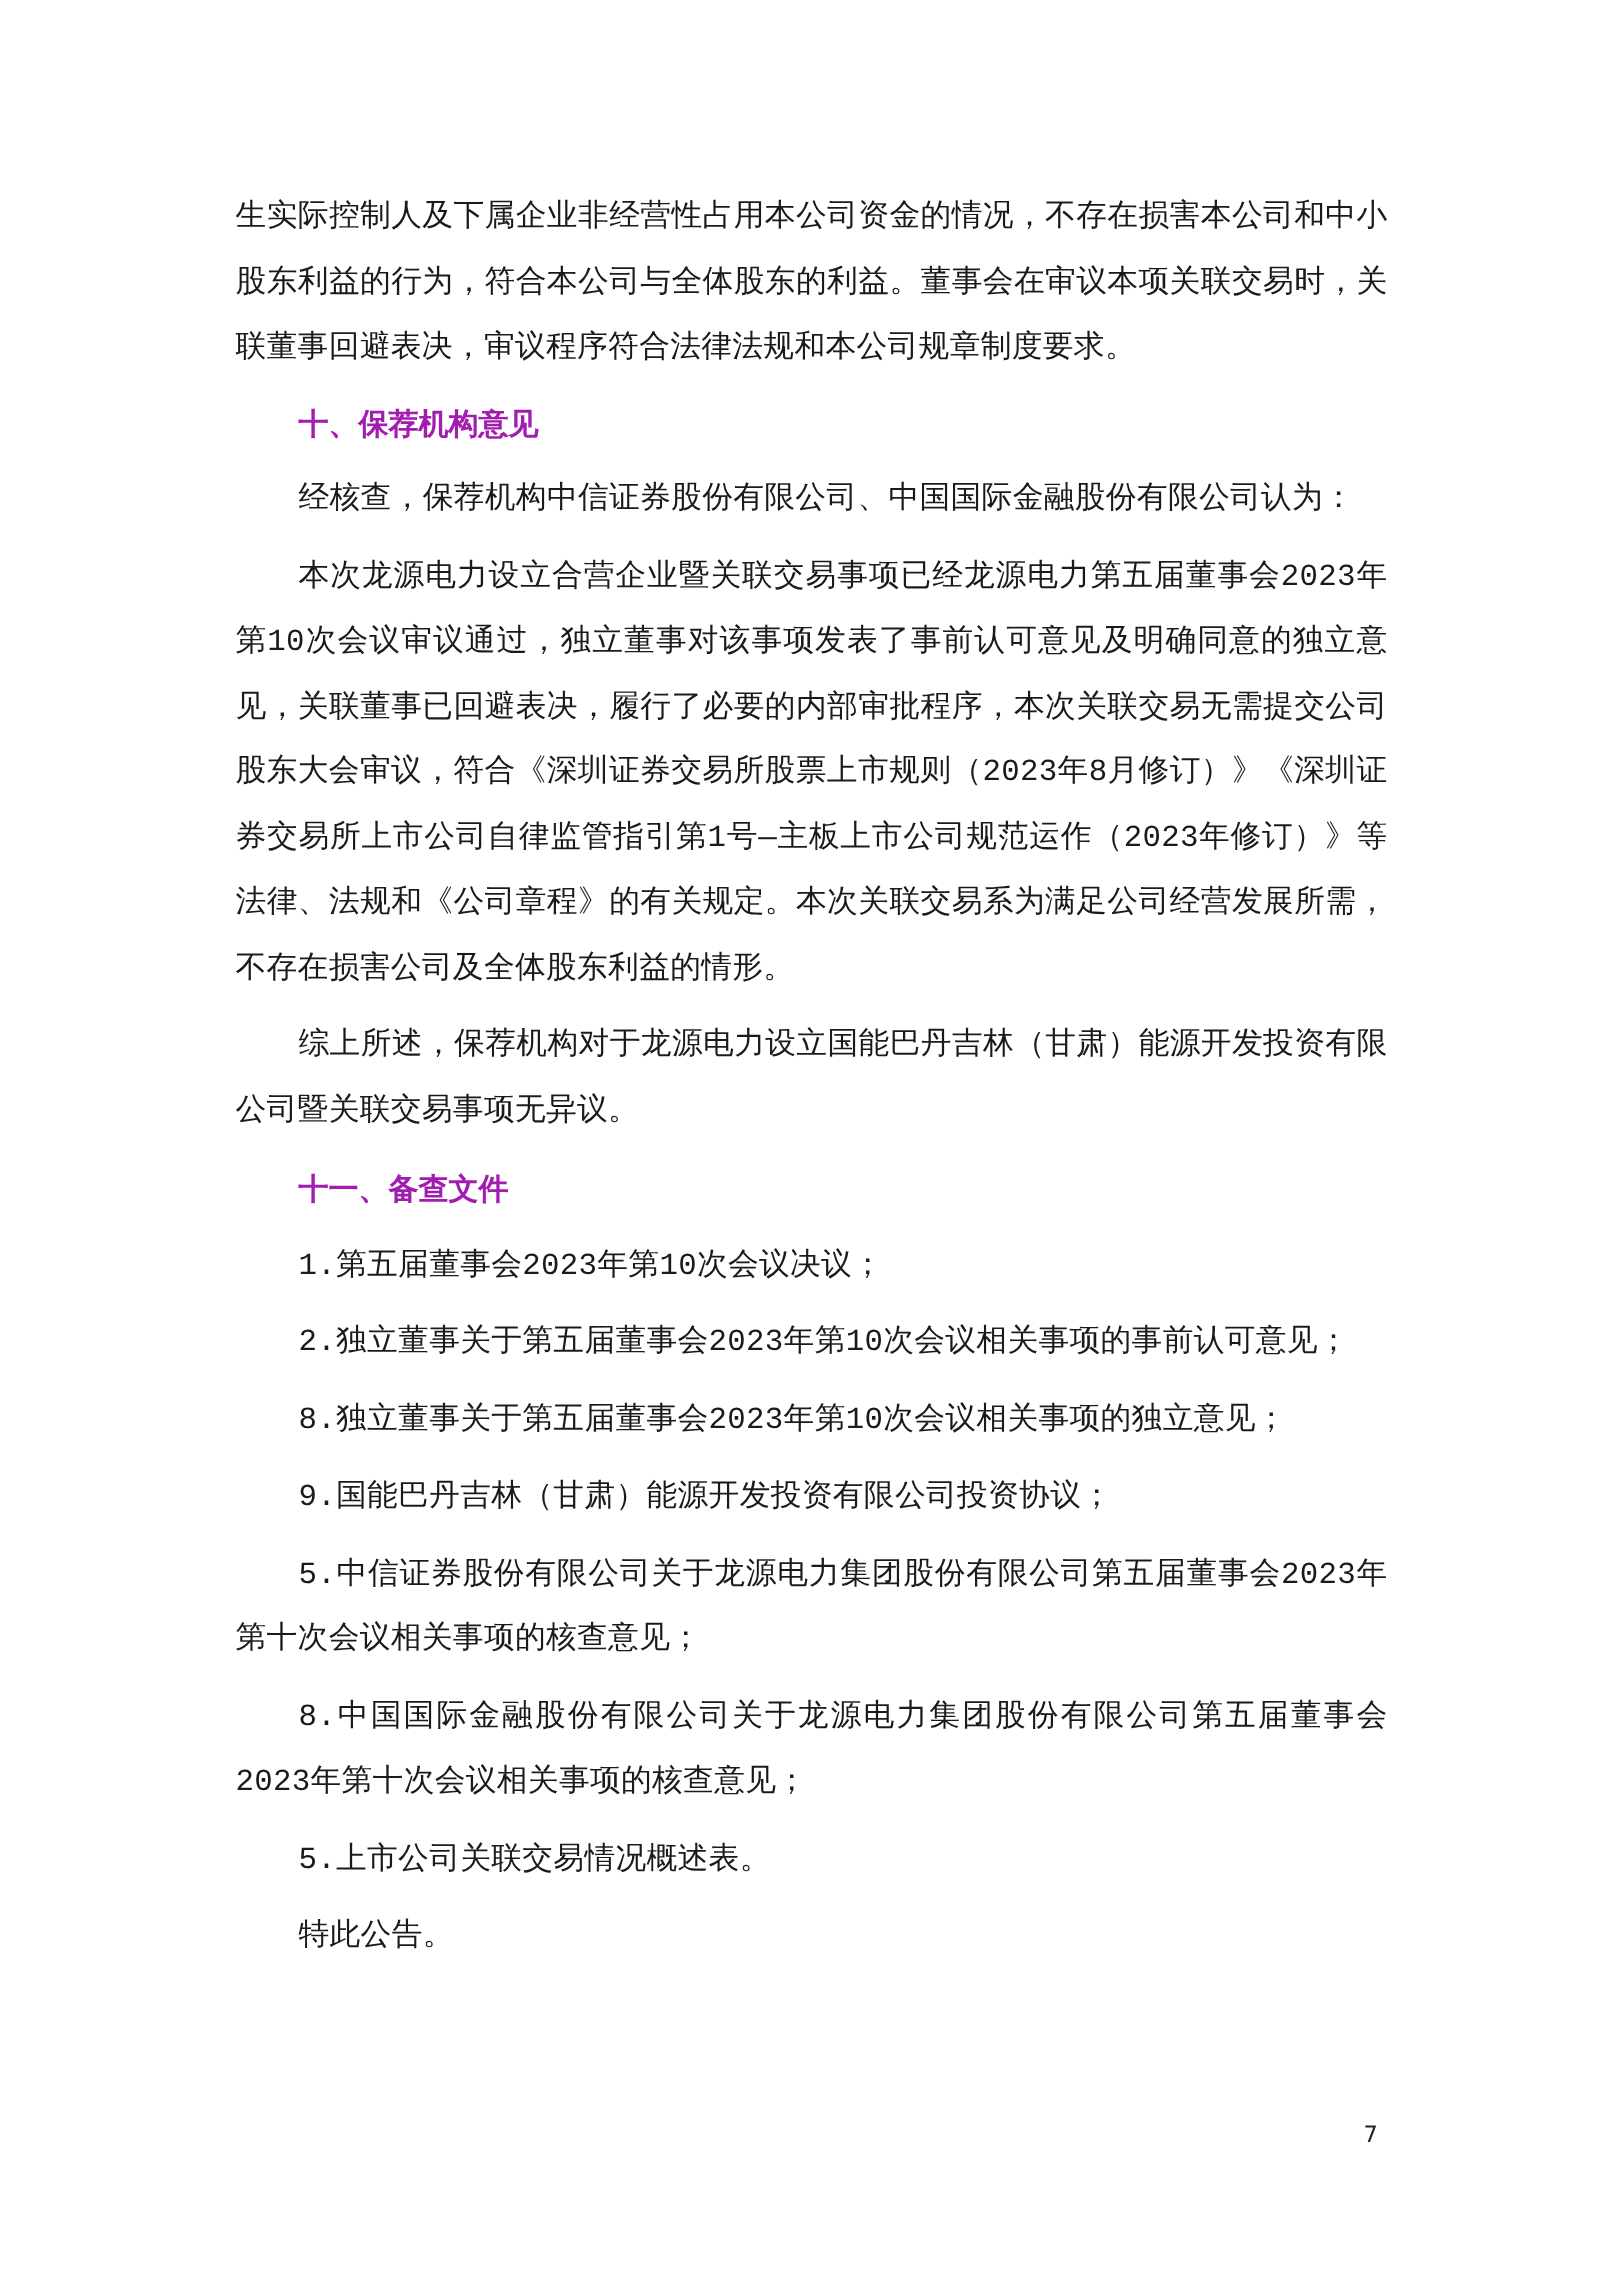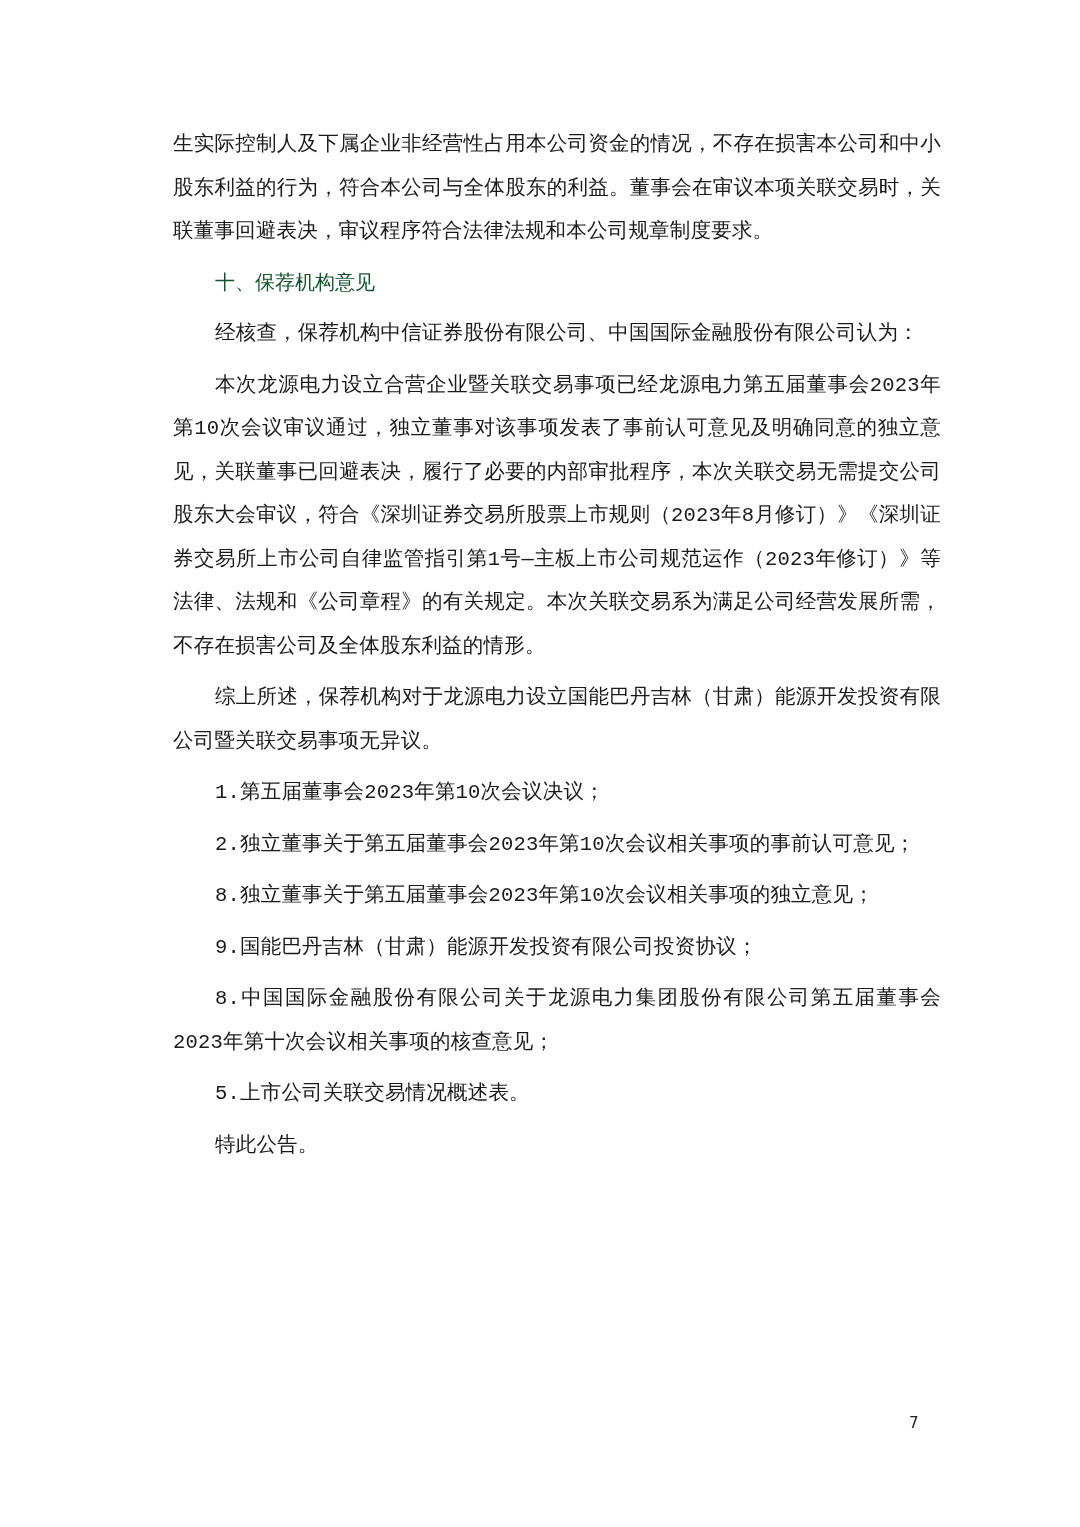--- a/index.html
+++ b/index.html
@@ -10,42 +10,42 @@
     body {
       width: 1080px;
       height: 1527px;
       position: relative;
       overflow: hidden;
       font-family: "DejaVu Serif", "Liberation Serif", serif;
       color: #1a1a1a;
     }
     .page {
       position: absolute;
-      left: 173px;
+      left: 157px;
       top: 122px;
       width: 768px;
     }
     .para {
       font-size: 20.5px;
       line-height: 43.5px;
       margin: 0;
       text-align: justify;
       text-justify: inter-ideograph;
       letter-spacing: 0.2px;
     }
     .indent { text-indent: 42px; }
     .gap { margin-top: 8px; font-family: Liberation Mono, monospace; }
     .heading {
       font-family: "DejaVu Sans", "Liberation Sans", sans-serif;
-      font-weight: normal;
+      font-weight: bold;
       font-size: 20px;
       line-height: 43.5px;
       margin: 8px 0 0 0;
       padding-left: 42px;
-      color: #14532d;
+      color: #a21caf;
     }
     .page-number {
       position: absolute;
       left: 909px;
       top: 1414px;
       font-family: "DejaVu Sans", "Liberation Sans", sans-serif;
       font-size: 15px;
       color: #222222;
     }
   </style>
@@ -53,23 +53,25 @@
 <body>
 
 <div class="page">
   <p class="para">生实际控制人及下属企业非经营性占用本公司资金的情况，不存在损害本公司和中小股东利益的行为，符合本公司与全体股东的利益。董事会在审议本项关联交易时，关联董事回避表决，审议程序符合法律法规和本公司规章制度要求。</p>
 
   <h2 class="heading">十、保荐机构意见</h2>
   <p class="para indent gap">经核查，保荐机构中信证券股份有限公司、中国国际金融股份有限公司认为：</p>
   <p class="para indent gap">本次龙源电力设立合营企业暨关联交易事项已经龙源电力第五届董事会2023年第10次会议审议通过，独立董事对该事项发表了事前认可意见及明确同意的独立意见，关联董事已回避表决，履行了必要的内部审批程序，本次关联交易无需提交公司股东大会审议，符合《深圳证券交易所股票上市规则（2023年8月修订）》《深圳证券交易所上市公司自律监管指引第1号—主板上市公司规范运作（2023年修订）》等法律、法规和《公司章程》的有关规定。本次关联交易系为满足公司经营发展所需，不存在损害公司及全体股东利益的情形。</p>
   <p class="para indent gap">综上所述，保荐机构对于龙源电力设立国能巴丹吉林（甘肃）能源开发投资有限公司暨关联交易事项无异议。</p>
 
+  <h2 class="heading">十一、备查文件</h2>
   <p class="para indent gap">1.第五届董事会2023年第10次会议决议；</p>
   <p class="para indent gap">2.独立董事关于第五届董事会2023年第10次会议相关事项的事前认可意见；</p>
   <p class="para indent gap">8.独立董事关于第五届董事会2023年第10次会议相关事项的独立意见；</p>
   <p class="para indent gap">9.国能巴丹吉林（甘肃）能源开发投资有限公司投资协议；</p>
+  <p class="para indent gap">5.中信证券股份有限公司关于龙源电力集团股份有限公司第五届董事会2023年第十次会议相关事项的核查意见；</p>
   <p class="para indent gap">8.中国国际金融股份有限公司关于龙源电力集团股份有限公司第五届董事会2023年第十次会议相关事项的核查意见；</p>
   <p class="para indent gap">5.上市公司关联交易情况概述表。</p>
 
   <p class="para indent gap">特此公告。</p>
 </div>
 
 <div class="page-number">7</div>
 
 </body></html>

